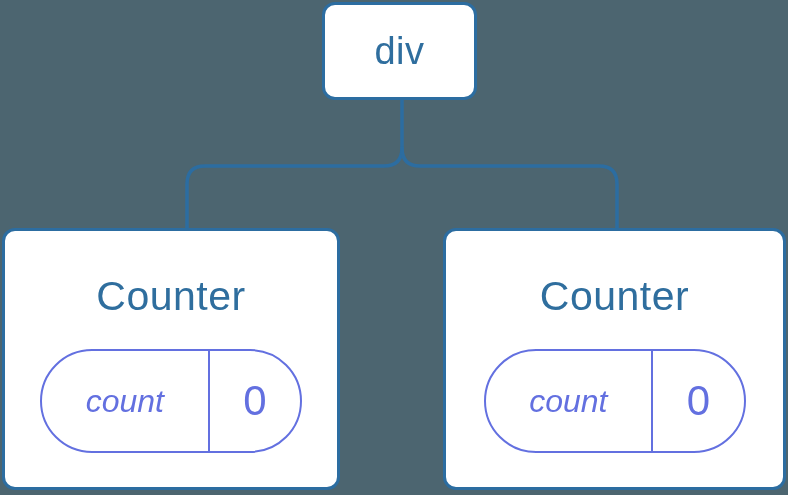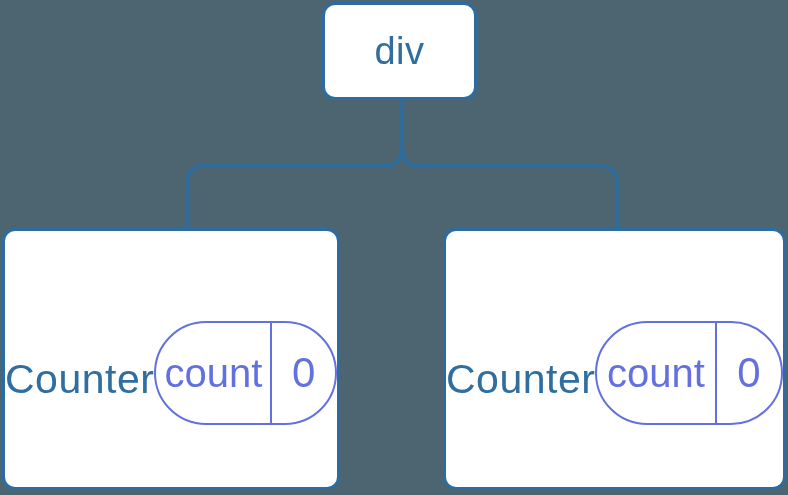--- a/index.html
+++ b/index.html
@@ -42,21 +42,21 @@
   .root-label {
     color: var(--node-text);
     font-size: 38px;
     font-weight: 400;
     letter-spacing: 0.5px;
   }
   .counter-node {
     top: 228px;
     height: 262px;
     display: flex;
-    flex-direction: row;
+    flex-direction: column;
     align-items: center;
   }
   .counter-node.left  { left: 2px;   width: 338px; }
   .counter-node.right { left: 443px; width: 343px; }
   .counter-title {
     margin-top: 40px;
     line-height: 50px;
     font-size: 41px;
     font-weight: 500;
     color: var(--node-text);
@@ -72,21 +72,22 @@
     overflow: hidden;
     background: var(--card-bg);
   }
   .state-key-cell {
     flex: 0 0 65%;
     display: flex;
     align-items: center;
     justify-content: center;
     border-right: 2px solid var(--indigo);
     color: var(--indigo);
-    font-size: 40px;
+    font-size: 32px;
+    font-style: italic;
   }
   .state-value-cell {
     flex: 1 1 auto;
     display: flex;
     align-items: center;
     justify-content: center;
     color: var(--indigo);
     font-size: 42px;
   }
 </style>

